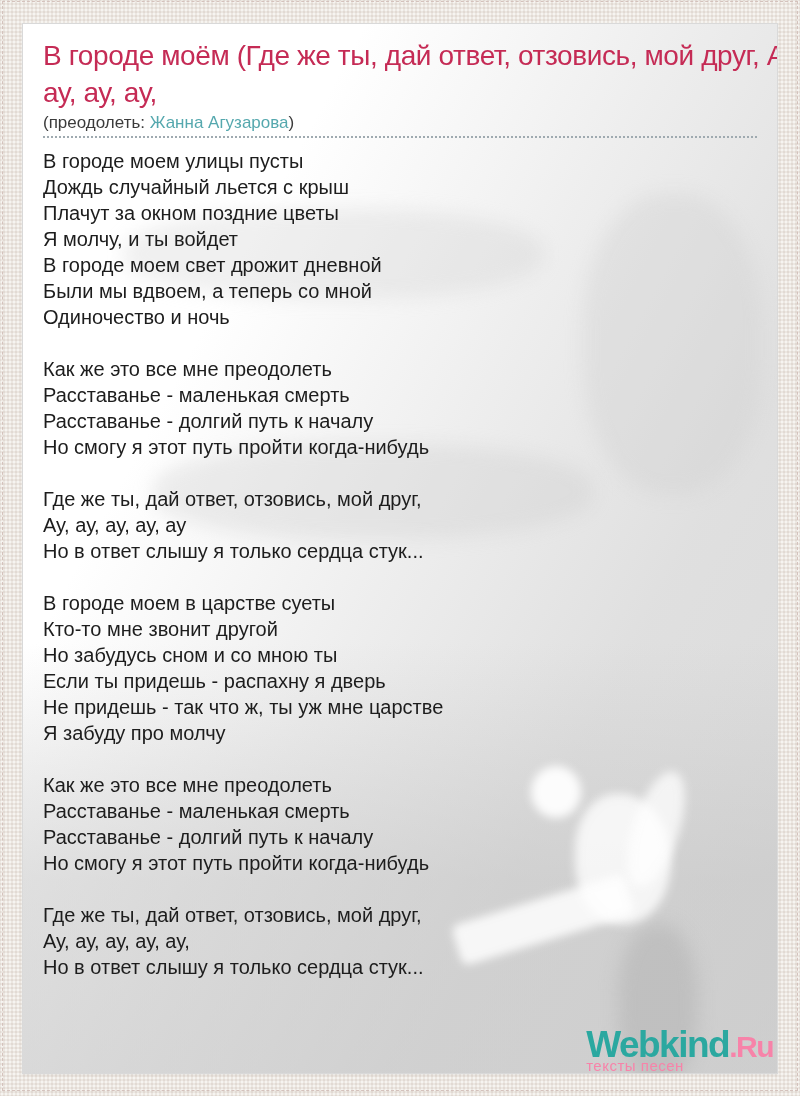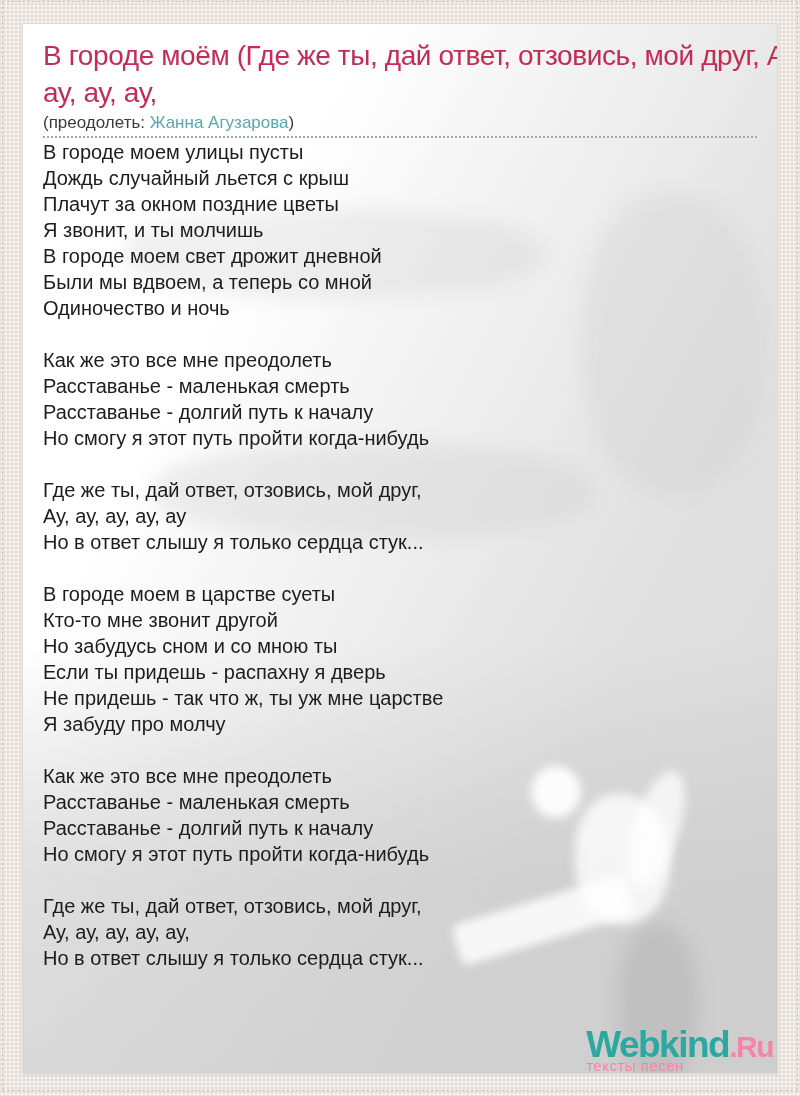--- a/index.html
+++ b/index.html
@@ -65,21 +65,21 @@
     transform: rotate(-17deg); border-radius: 8px; opacity: .9; filter: blur(4px);
   }
   
   .content { position: relative; padding: 13px 20px 0 20px; }
   .title { margin: 0; font-size: 28px; line-height: 37px; font-weight: normal;
            letter-spacing: -0.4px; color: var(--title-color, #c52b55); }
   .title-line { white-space: nowrap; }
   .artist-line { margin-top: 1px; font-size: 17px; line-height: 22px; color: #3b3b3b; }
   .artist-link { color: var(--artist-link-color, #55a8ae); text-decoration: none; cursor: pointer; }
   .divider { margin-top: 2px; border-bottom: 2px dotted #9faab0; height: 0; }
-  .lyrics { margin-top: 1px; font-size: 20px; line-height: 26px; color: var(--lyrics-color, #1d1d1d); }
+  .lyrics { margin-top: 10px; font-size: 20px; line-height: 26px; color: var(--lyrics-color, #1d1d1d); }
   .lyric-line { white-space: nowrap; }
   
   .logo { position: absolute; right: 4px; bottom: 0px; line-height: 1; cursor: pointer; }
   .logo-main { font-size: 37px; font-weight: bold; letter-spacing: -1.5px; }
   .logo-brand { color: var(--logo-teal, #2ba8a0); }
   .logo-domain { color: var(--logo-pink, #f783a9); font-size: 30px; }
   .logo-tagline { margin-top: -5px; margin-right: 16px; font-size: 15px; font-weight: normal;
                   letter-spacing: 0.5px; color: var(--logo-pink, #f783a9); }
 </style>
 </head>
@@ -111,21 +111,21 @@
     <div class="artist-line">
       <span>(преодолеть: </span><a class="artist-link">Жанна Агузарова</a><span>)</span>
     </div>
 
     <div class="divider"></div>
 
     <div class="lyrics">
         <div class="lyric-line">В городе моем улицы пусты</div>
         <div class="lyric-line">Дождь случайный льется с крыш</div>
         <div class="lyric-line">Плачут за окном поздние цветы</div>
-        <div class="lyric-line">Я звонит, и ты молчишь</div>
+        <div class="lyric-line">Я молчу, и ты войдет</div>
         <div class="lyric-line">В городе моем свет дрожит дневной</div>
         <div class="lyric-line">Были мы вдвоем, а теперь со мной</div>
         <div class="lyric-line">Одиночество и ночь</div>
         <div class="lyric-line">&nbsp;</div>
         <div class="lyric-line">Как же это все мне преодолеть</div>
         <div class="lyric-line">Расставанье - маленькая смерть</div>
         <div class="lyric-line">Расставанье - долгий путь к началу</div>
         <div class="lyric-line">Но смогу я этот путь пройти когда-нибудь</div>
         <div class="lyric-line">&nbsp;</div>
         <div class="lyric-line">Где же ты, дай ответ, отзовись, мой друг,</div>

